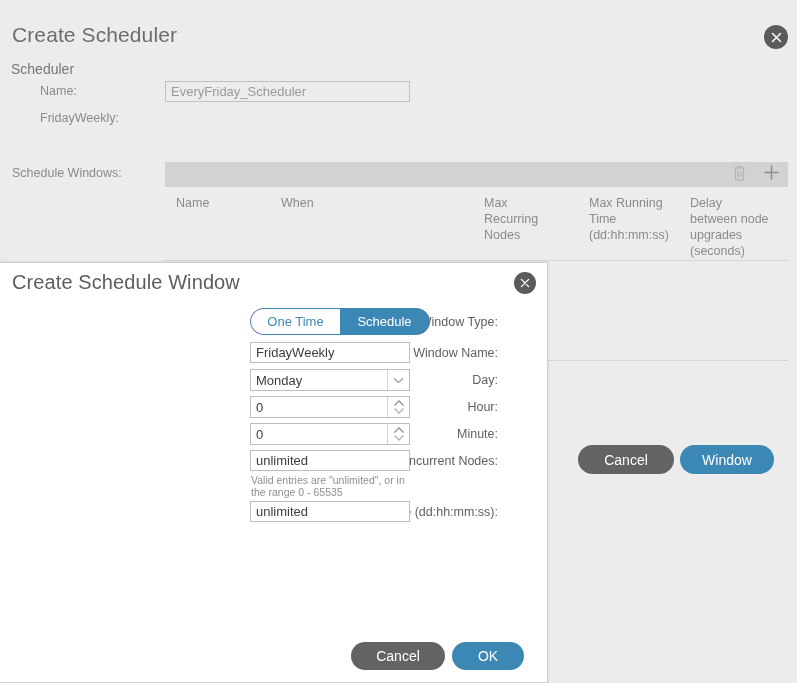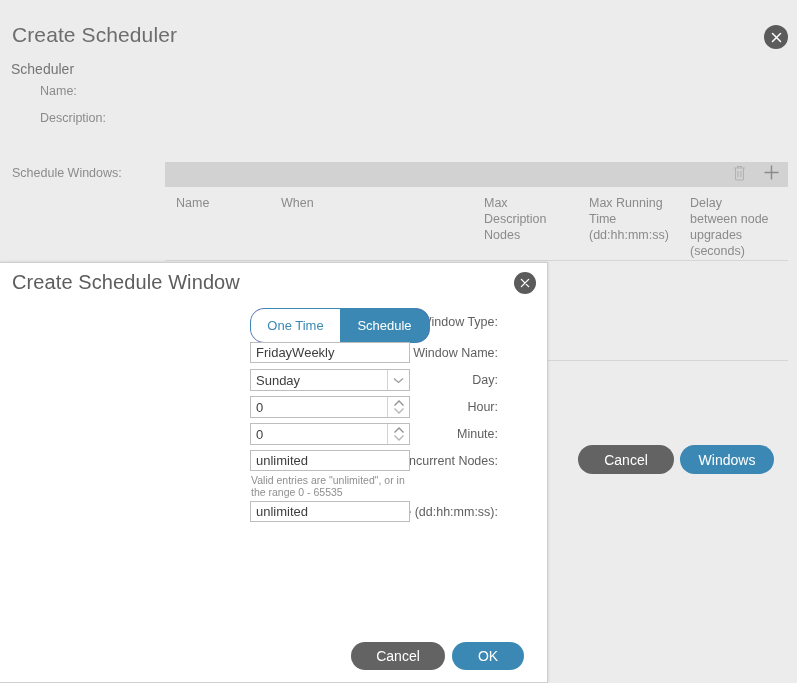--- a/index.html
+++ b/index.html
@@ -168,21 +168,21 @@
     font-size: 13px;
     color: #3d3d3d;
     padding: 1px 5px;
     height: 21px;
   }
 
   
   #seg-wrap {
     position: absolute;
     left: 250px; top: 308px;
-    width: 180px; height: 35px;
+    width: 180px; height: 27px;
     border-radius: 14px;
     overflow: hidden;
     display: flex;
     border: 1px solid #3c88b4;
     background: #a21caf;
   }
   .seg {
     flex: 1;
     display: flex;
     align-items: center;
@@ -257,22 +257,23 @@
 
   <div id="bg-close" class="close-btn">
     <svg class="close-x" width="11" height="11" viewBox="0 0 11 11" aria-hidden="true">
       <path d="M1.5 1.5 L9.5 9.5 M9.5 1.5 L1.5 9.5" stroke="#ffffff" stroke-width="1.5" stroke-linecap="round"></path>
     </svg>
   </div>
 
   <div id="bg-section-label">Scheduler</div>
 
   <div class="bg-row-label" id="bg-name-label">Name:</div>
-
-  <div class="bg-row-label" id="bg-desc-label">Description:</div>
+  <input class="bg-input" id="bg-name-input" type="text" value="EveryFriday_Scheduler" style="">
+
+  <div class="bg-row-label" id="bg-desc-label">FridayWeekly:</div>
 
   <div class="bg-row-label" id="bg-sw-label">Schedule Windows:</div>
 
   <div id="bg-toolbar">
     <span id="bg-trash">
       <svg width="15" height="17" viewBox="0 0 15 17" aria-hidden="true">
         <path d="M2 4 h11 M5.5 4 V2.5 h4 V4 M3.5 4.5 v10.5 a1 1 0 0 0 1 1 h6 a1 1 0 0 0 1 -1 V4.5" fill="none" stroke="#8d8d8d" stroke-width="1.1"></path>
         <path d="M6 7 v6 M9 7 v6" fill="none" stroke="#8d8d8d" stroke-width="1.1"></path>
       </svg>
     </span>
@@ -282,21 +283,21 @@
       </svg>
     </span>
   </div>
 
   <div id="bg-table-head">
     <div class="bg-th" style="left:11px;  top:2px; width:85px;">Name</div>
     <div class="bg-th" style="left:116px; top:2px; width:180px;">When</div>
 
     <div>
       <div class="bg-th" style="left:319px; top:2px;">Max</div>
-      <div class="bg-th" style="left:319px; top:18px;">Description</div>
+      <div class="bg-th" style="left:319px; top:18px;">Recurring</div>
       <div class="bg-th" style="left:319px; top:34px;">Nodes</div>
     </div>
 
     <div>
       <div class="bg-th" style="left:424px; top:2px;">Max Running</div>
       <div class="bg-th" style="left:424px; top:18px;">Time</div>
       <div class="bg-th" style="left:424px; top:34px;">(dd:hh:mm:ss)</div>
     </div>
 
     <div>
@@ -304,21 +305,21 @@
       <div class="bg-th" style="left:525px; top:18px;">between node</div>
       <div class="bg-th" style="left:525px; top:34px;">upgrades</div>
       <div class="bg-th" style="left:525px; top:50px;">(seconds)</div>
     </div>
   </div>
 
   <div id="bg-table-rule"></div>
   <div id="bg-footer-rule"></div>
 
   <button class="pill-btn pill-cancel" id="bg-cancel">Cancel</button>
-  <button class="pill-btn pill-accent" id="bg-submit">Windows</button>
+  <button class="pill-btn pill-accent" id="bg-submit">Window</button>
 </div>
 
 <div id="modal">
   <div id="modal-title">Create Schedule Window</div>
 
   <div id="modal-close" class="close-btn">
     <svg class="close-x" width="10" height="10" viewBox="0 0 11 11" aria-hidden="true">
       <path d="M1.5 1.5 L9.5 9.5 M9.5 1.5 L1.5 9.5" stroke="#ffffff" stroke-width="1.5" stroke-linecap="round"></path>
     </svg>
   </div>
@@ -328,21 +329,21 @@
 <div id="seg-wrap">
   <div class="seg seg-off">One Time</div>
   <div class="seg seg-on">Schedule</div>
 </div>
 
 <div class="m-label" id="lbl-window-name">Window Name:</div>
 <input class="m-input" id="in-window-name" type="text" value="FridayWeekly" style="">
 
 <div class="m-label" id="lbl-day">Day:</div>
 <div class="combo" id="cb-day">
-  <div class="combo-val">Sunday</div>
+  <div class="combo-val">Monday</div>
   <div class="combo-btn">
     <svg width="11" height="7" viewBox="0 0 11 7" aria-hidden="true">
       <path d="M1 1.5 L5.5 5.5 L10 1.5" fill="none" stroke="#9b9b9b" stroke-width="1.3"></path>
     </svg>
   </div>
 </div>
 
 <div class="m-label" id="lbl-hour">Hour:</div>
 <div class="combo" id="cb-hour">
   <div class="combo-val">0</div>

